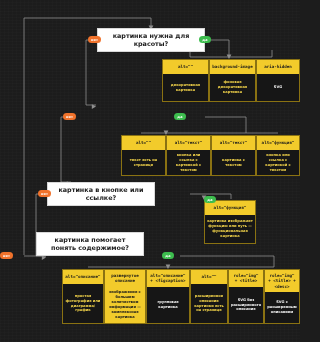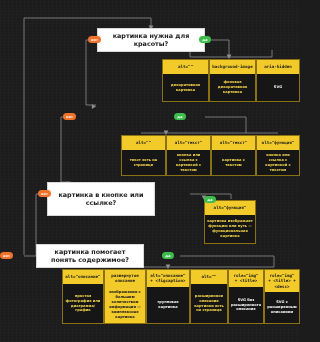--- a/index.html
+++ b/index.html
@@ -185,32 +185,32 @@
   </div>
   <div class="card" style="left:211px; top:135px; width:45px; height:41px;">
     <div class="card-head">alt="текст"</div>
     <div class="card-body">картинка с текстом</div>
   </div>
   <div class="card" style="left:256px; top:135px; width:44px; height:41px;">
     <div class="card-head">alt="функция"</div>
     <div class="card-body">кнопка или ссылка с картинкой с текстом</div>
   </div>
 
-  <div class="node" style="left:47px; top:182px; width:108px; height:34px;">
+  <div class="node" style="left:47px; top:182px; width:108px; height:24px;">
     <span>картинка в кнопке или ссылке?</span>
   </div>
   <div class="badge no" style="left:38px; top:190px;">нет</div>
   <div class="badge yes" style="left:204px; top:196px;">да</div>
 
   <div class="card" style="left:204px; top:200px; width:52px; height:44px;">
     <div class="card-head">alt="функция"</div>
     <div class="card-body">картинка изображает функцию или путь — функциональная картинка</div>
   </div>
 
-  <div class="node" style="left:36px; top:244px; width:108px; height:24px;">
+  <div class="node" style="left:36px; top:232px; width:108px; height:24px;">
     <span>картинка помогает понять содержимое?</span>
   </div>
   <div class="badge no" style="left:0px; top:252px;">нет</div>
   <div class="badge yes" style="left:162px; top:252px;">да</div>
 
   <div class="card" style="left:62px; top:269px; width:42px; height:55px;">
     <div class="card-head">alt="описание"</div>
     <div class="card-body">простая фотография или диаграмма/график</div>
   </div>
   <div class="card yellowfull" style="left:104px; top:269px; width:42px; height:55px;">

